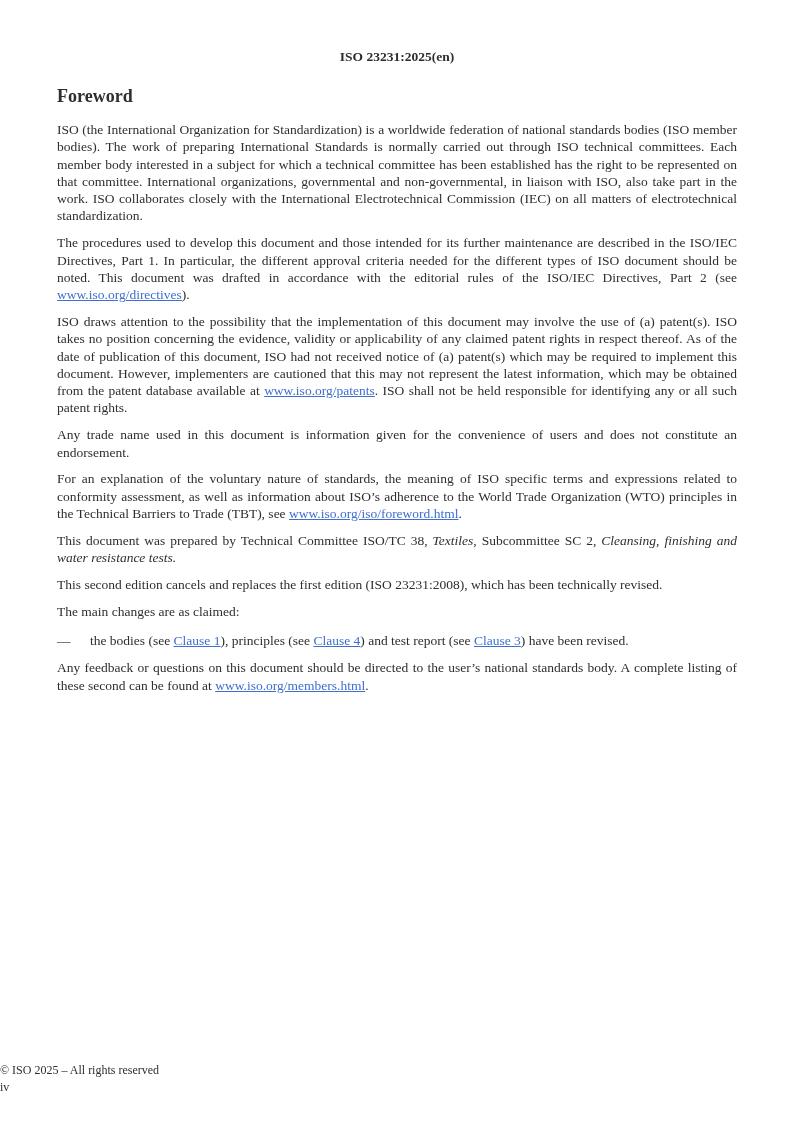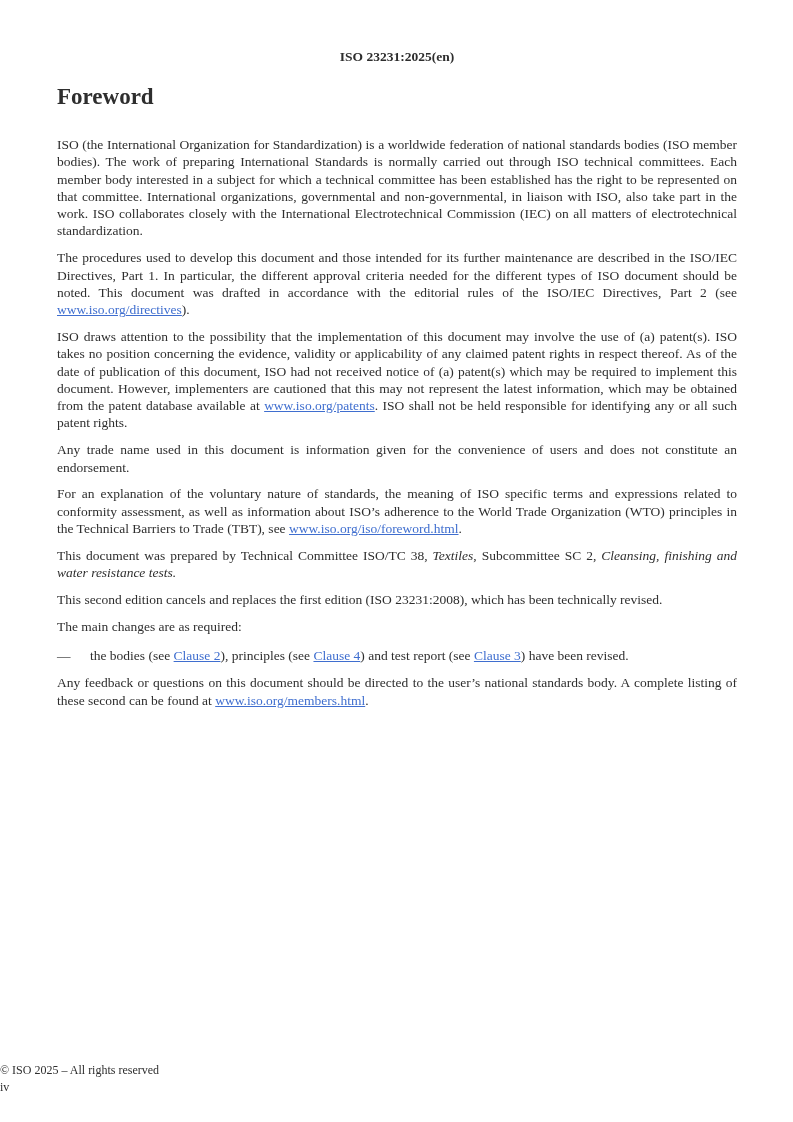--- a/index.html
+++ b/index.html
@@ -17,26 +17,26 @@
     overflow: hidden;
   }
   .doc-ref {
     text-align: center;
     font-weight: bold;
     font-size: 13.5px;
     line-height: 17px;
     margin: 0 0 0 0;
   }
   .page-title {
-    font-size: 23px;
+    font-size: 18px;
     font-weight: bold;
     margin: 19px 0 0 0;
     line-height: 25px;
   }
-  .doc-body { margin-top: 27px; }
+  .doc-body { margin-top: 12px; }
   .body-para {
     font-size: 13.5px;
     line-height: 17.3px;
     text-align: justify;
     margin: 0 0 9.5px 0;
   }
   .doc-link {
     color: var(--link);
     text-decoration: underline;
     cursor: pointer;
@@ -71,24 +71,24 @@
   <h1 class="page-title">Foreword</h1>
 
   <div class="doc-body">
       <p class="body-para"><span>ISO (the International Organization for Standardization) is a worldwide federation of national standards bodies (ISO member bodies). The work of preparing International Standards is normally carried out through ISO technical committees. Each member body interested in a subject for which a technical committee has been established has the right to be represented on that committee. International organizations, governmental and non-governmental, in liaison with ISO, also take part in the work. ISO collaborates closely with the International Electrotechnical Commission (IEC) on all matters of electrotechnical standardization.</span></p>
       <p class="body-para"><span>The procedures used to develop this document and those intended for its further maintenance are described in the ISO/IEC Directives, Part 1. In particular, the different approval criteria needed for the different types of ISO document should be noted. This document was drafted in accordance with the editorial rules of the ISO/IEC Directives, Part 2 (see </span><a class="doc-link" href="#">www.iso.org/directives</a><span>).</span></p>
       <p class="body-para"><span>ISO draws attention to the possibility that the implementation of this document may involve the use of (a) patent(s). ISO takes no position concerning the evidence, validity or applicability of any claimed patent rights in respect thereof. As of the date of publication of this document, ISO had not received notice of (a) patent(s) which may be required to implement this document. However, implementers are cautioned that this may not represent the latest information, which may be obtained from the patent database available at </span><a class="doc-link" href="#">www.iso.org/patents</a><span>. ISO shall not be held responsible for identifying any or all such patent rights.</span></p>
       <p class="body-para"><span>Any trade name used in this document is information given for the convenience of users and does not constitute an endorsement.</span></p>
       <p class="body-para"><span>For an explanation of the voluntary nature of standards, the meaning of ISO specific terms and expressions related to conformity assessment, as well as information about ISO’s adherence to the World Trade Organization (WTO) principles in the Technical Barriers to Trade (TBT), see </span><a class="doc-link" href="#">www.iso.org/iso/foreword.html</a><span>.</span></p>
       <p class="body-para"><span>This document was prepared by Technical Committee ISO/TC 38, </span><em>Textiles</em><span>, Subcommittee SC 2, </span><em>Cleansing, finishing and water resistance tests.</em></p>
       <p class="body-para"><span>This second edition cancels and replaces the first edition (ISO 23231:2008), which has been technically revised.</span></p>
-      <p class="body-para"><span>The main changes are as required:</span></p>
+      <p class="body-para"><span>The main changes are as claimed:</span></p>
       <div class="hang-item">
         <span class="marker">—</span>
-        <span class="li-text"><span>the bodies (see </span><a class="doc-link" href="#">Clause 2</a><span>), principles (see </span><a class="doc-link" href="#">Clause 4</a><span>) and test report (see </span><a class="doc-link" href="#">Clause 3</a><span>) have been revised.</span></span>
+        <span class="li-text"><span>the bodies (see </span><a class="doc-link" href="#">Clause 1</a><span>), principles (see </span><a class="doc-link" href="#">Clause 4</a><span>) and test report (see </span><a class="doc-link" href="#">Clause 3</a><span>) have been revised.</span></span>
       </div>
       <p class="body-para"><span>Any feedback or questions on this document should be directed to the user’s national standards body. A complete listing of these second can be found at </span><a class="doc-link" href="#">www.iso.org/members.html</a><span>.</span></p>
     </div>
 
   <div class="page-footer">
     <div>© ISO 2025 – All rights reserved</div>
     <div>iv</div>
   </div>
 </div>
 

